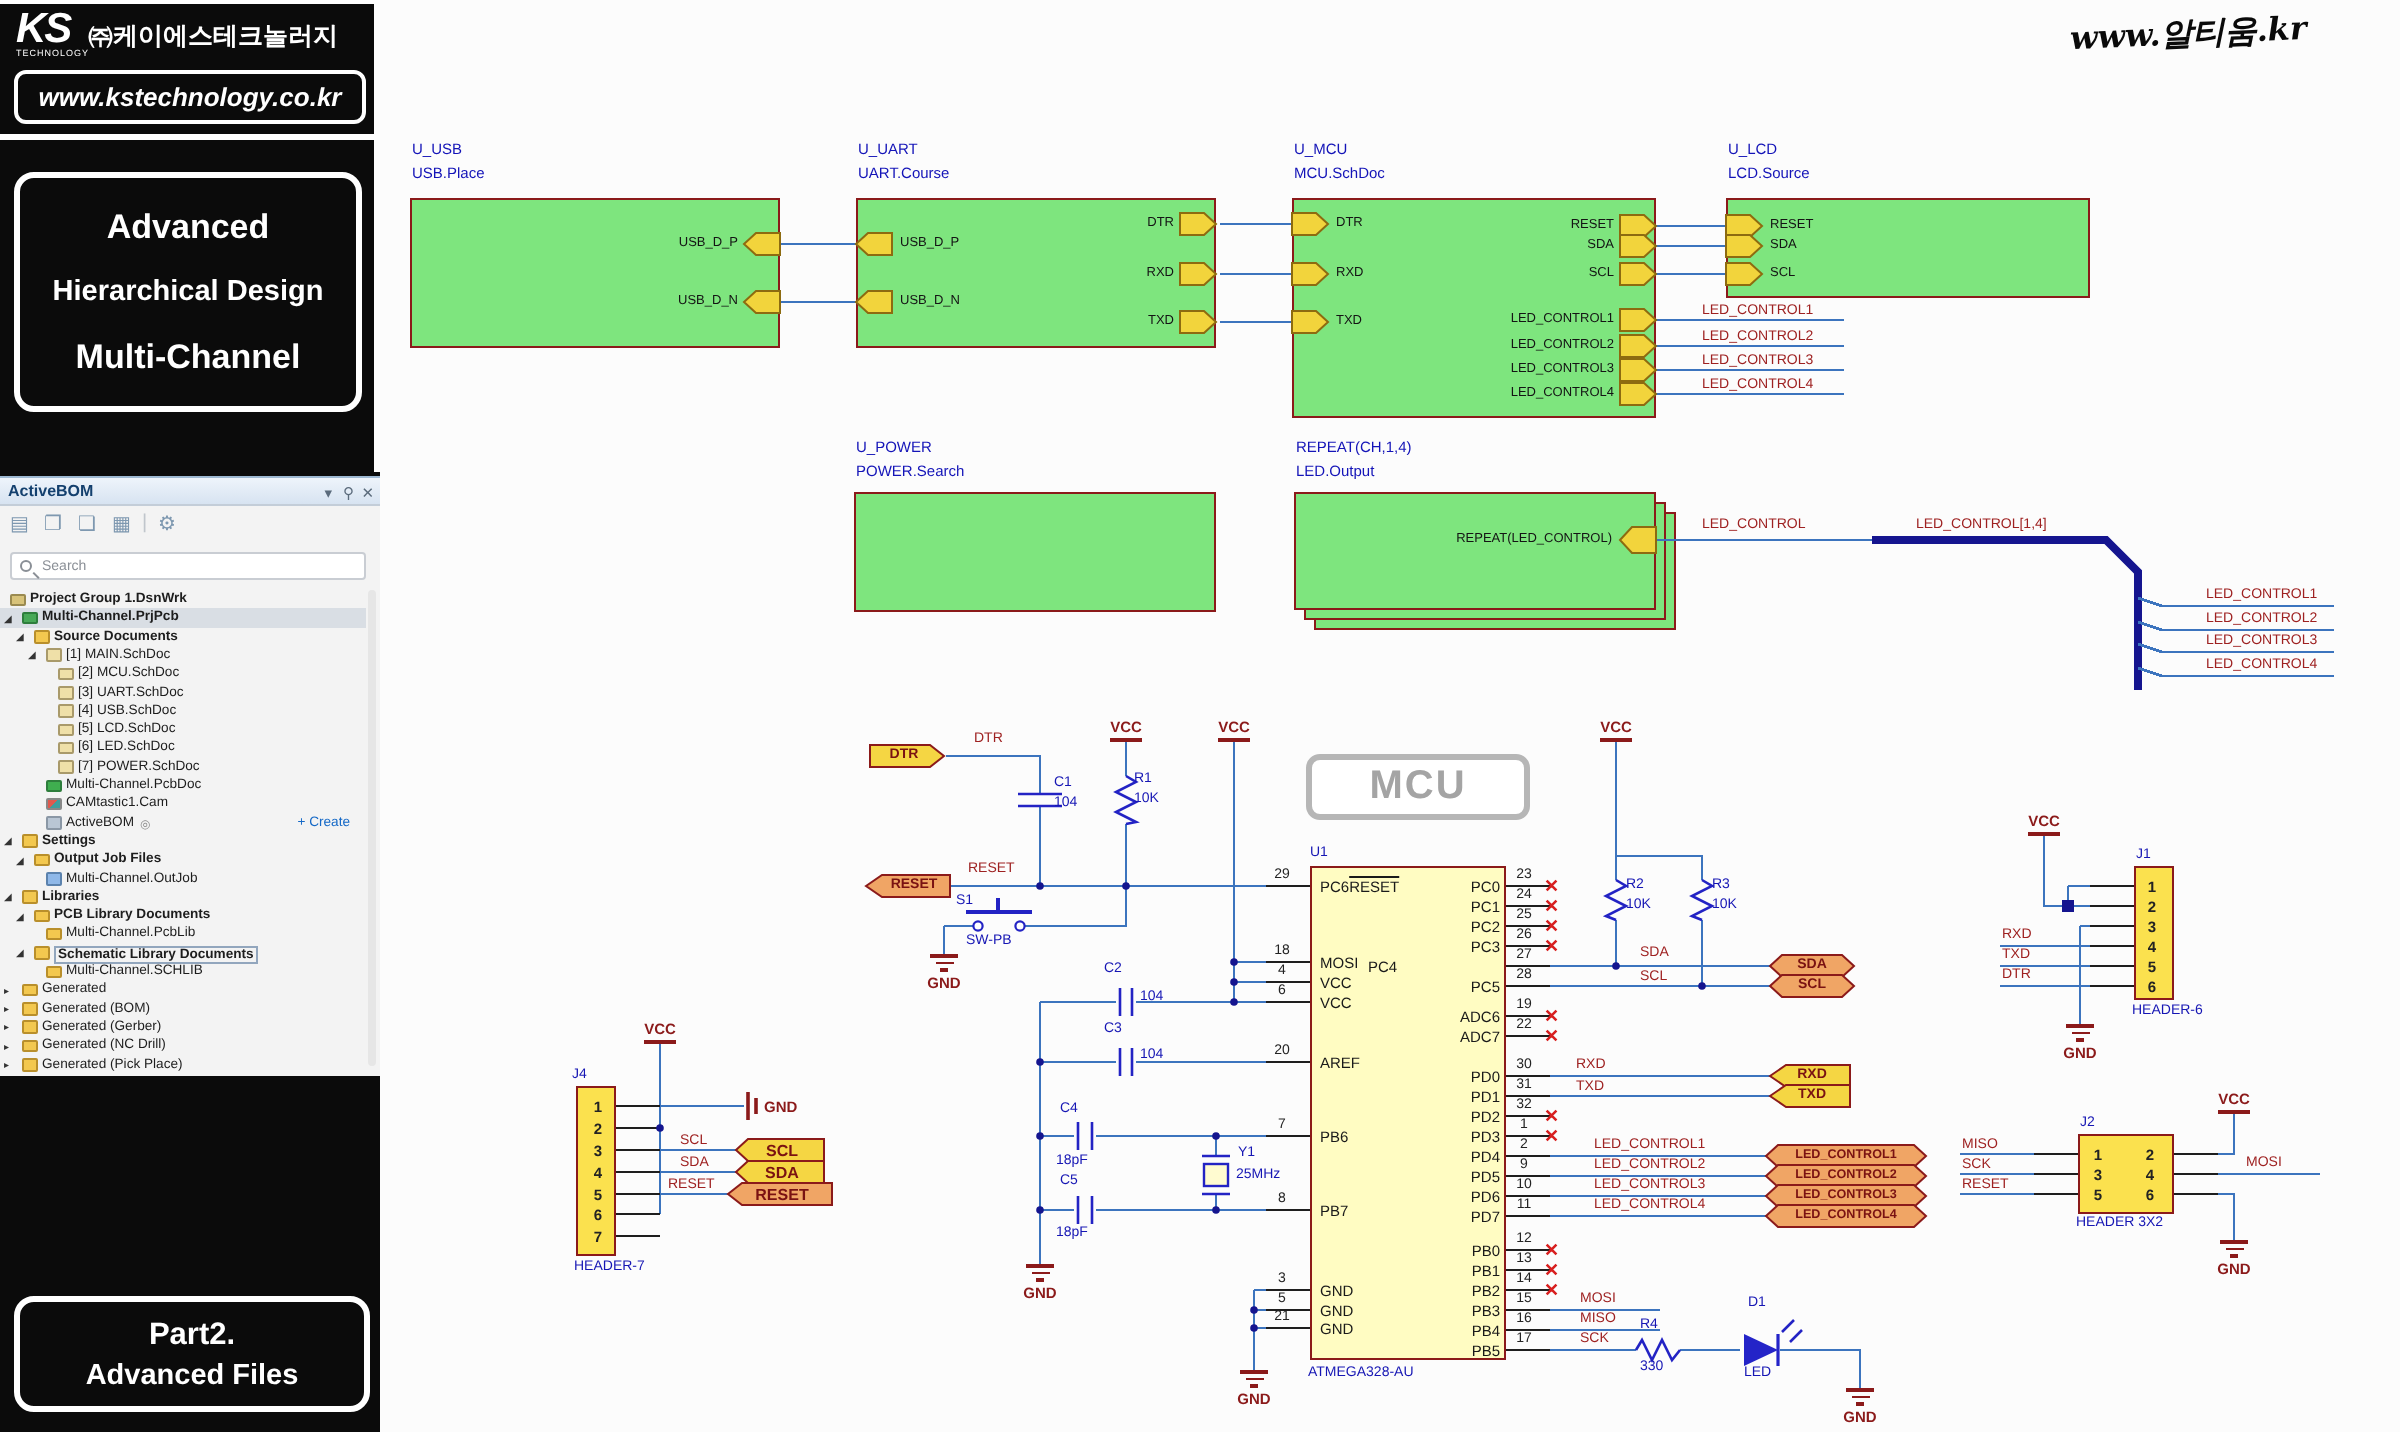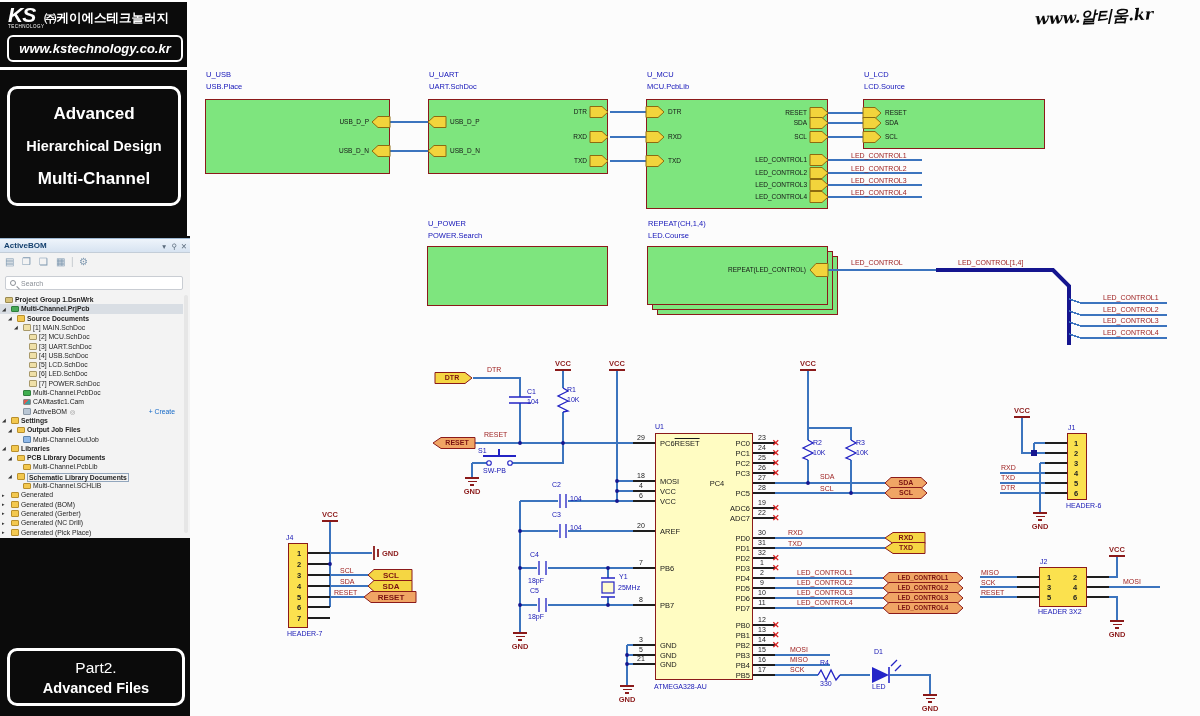--- a/index.html
+++ b/index.html
@@ -34,21 +34,21 @@
 .sb-line{position:absolute;background:#fff}
 #logo-ks{position:absolute;left:8px;top:3px;color:#fff;font-size:21px;font-weight:bold;font-style:italic;letter-spacing:-1px}
 #logo-sub{position:absolute;left:8px;top:24px;color:#fff;font-size:4.5px;letter-spacing:.5px}
 #company{position:absolute;left:44px;top:10px;color:#fff;font-size:12.5px;font-weight:bold}
 #sitebox{position:absolute;left:7px;top:35px;width:176px;height:27px;border:2.5px solid #fff;border-radius:6px;display:flex;align-items:center;justify-content:center}
 #sitebox span{color:#fff;font-size:13px;font-weight:bold;font-style:italic}
 #advbox{position:absolute;left:7px;top:86px;width:174px;height:120px;border:3px solid #fff;border-radius:10px;display:flex;flex-direction:column;align-items:center;justify-content:space-evenly;color:#fff;text-align:center}
 #advbox .l1,#advbox .l3{font-size:17px;font-weight:bold}
 #advbox .l2{font-size:14.5px;font-weight:bold}
 #part2box{position:absolute;left:7px;top:648px;width:178px;height:58px;border:3px solid #fff;border-radius:10px;display:flex;flex-direction:column;align-items:center;justify-content:center;gap:3px;color:#fff}
-#part2box .p1{font-size:15.5px;font-weight:normal}
+#part2box .p1{font-size:15.5px;font-weight:bold}
 #part2box .p2{font-size:14.5px;font-weight:bold}
 
 #projpanel{position:absolute;left:0;top:238px;width:190px;height:300px;background:#f3f3f3;border-top:1px solid #9db8d2}
 .ptitle{position:absolute;left:0;top:0;width:100%;height:14px;background:linear-gradient(#eef4fb,#d7e3f1);border-bottom:1px solid #c3cdd8}
 .ptext{position:absolute;left:4px;top:2px;font-size:8px;font-weight:bold;color:#14406e}
 .pico{position:absolute;top:2.5px;font-size:7.5px;color:#5b6b7c}
 .ptools{position:absolute;left:0;top:15px;width:100%;height:18px}
 .tool{position:absolute;top:2px;font-size:10px;color:#7e98b0}
 .tsep{position:absolute;top:2px;font-size:10px;color:#c0c6cc}
 .psearch{position:absolute;left:5px;top:37px;width:178px;height:14px;background:#fff;border:1px solid #c9cdd3;border-radius:2px}
@@ -83,20 +83,23 @@
   <div id="sch">
     <div class="sheet" style="left:205px;top:99px;width:185px;height:75px"></div>
     <div class="sheet" style="left:428px;top:99px;width:180px;height:75px"></div>
     <div class="sheet" style="left:646px;top:99px;width:182px;height:110px"></div>
     <div class="sheet" style="left:863px;top:99px;width:182px;height:50px"></div>
     <div class="sheet" style="left:427px;top:246px;width:181px;height:60px"></div>
     <div class="sheet" style="left:657px;top:256px;width:181px;height:59px"></div>
     <div class="sheet" style="left:652px;top:251px;width:181px;height:59px"></div>
     <div class="sheet" style="left:647px;top:246px;width:181px;height:59px"></div>
     <div class="chipbox" style="left:655px;top:433px;width:98px;height:247px"></div>
+    <div class="mcu-note">
+        <span>MCU</span>
+      </div>
   <div class="hdrbox" style="left: 288px; top: 543px; width: 20px; height: 85px;"></div>
       <div class="hdrbox" style="left: 1067px; top: 433px; width: 20px; height: 67px;"></div>
       <div class="hdrbox" style="left: 1039px; top: 567px; width: 48px; height: 40px;"></div>
     </div>
 
   <svg id="svg" viewBox="0 0 1200 716">
 
     <path d="M936 270H1053L1069 286V345" fill="none" stroke="#15158f" stroke-width="4"></path>
 
     <path fill="none" stroke="#3c74be" stroke-width="1.3" shape-rendering="crispEdges" d="M390 122H428M390 151H428M610 112H646M610 137H646M610 161H646M828 113H863M828 123H863M828 137H863M828 160H922M828 173H922M828 185H922M828 197H922M828 270H936M1069 299L1081 303H1167M1069 311L1081 315H1167M1069 322L1081 326H1167M1069 334L1081 338H1167M473 378H520V397M520 403V443M475 443H633M563 370V388M563 412V443M472 463H487M511 463H563V443M472 463V477M617 370V501M617 481H633M617 491H633M617 501H633M520 501H558M568 501H617M520 531H558M568 531H633M520 501V632M520 568H537M548 568H633M520 605H537M548 605H633M608 568V578M608 597V605M808 370V440M808 428H851V440M808 460V483M851 460V493M775 483H885M775 493H885M775 538H885M775 548H885M775 578H883M775 588H883M775 598H883M775 608H883M775 655H830M775 665H830M775 675H818M840 675H870M890 675H930V694M627 645H633M627 655H633M627 664H633M627 645V685M330 553H372M330 575H368M330 586H368M330 597H364M330 521V607M1022 417V453H1034M1034 443V453M1034 443H1045M1034 453H1045M1040 463H1045M1040 463V512M1000 473H1045M1000 483H1045M1000 493H1045M980 577H1017M980 587H1017M980 597H1017M1109 577H1117V556M1109 587H1160M1109 597H1117V620"></path>
@@ -170,29 +173,29 @@
       <polygon fill="#f5d643" points="368,575 374,569.5 412,569.5 412,580.5 374,580.5"></polygon>
       <polygon fill="#f5d643" points="368,586 374,580.5 412,580.5 412,591.5 374,591.5"></polygon>
       <polygon fill="#f0a565" points="364,597 371,591.5 416,591.5 416,602.5 371,602.5"></polygon>
     </g>
   </svg>
 
   <div id="texts">
     <span class="blk-title" style="left:206px;top:70px">U_USB</span>
     <span class="blk-title" style="left:206px;top:82px">USB.Place</span>
     <span class="blk-title" style="left:429px;top:70px">U_UART</span>
-    <span class="blk-title" style="left:429px;top:82px">UART.SchDoc</span>
+    <span class="blk-title" style="left:429px;top:82px">UART.Course</span>
     <span class="blk-title" style="left:647px;top:70px">U_MCU</span>
-    <span class="blk-title" style="left:647px;top:82px">MCU.PcbLib</span>
+    <span class="blk-title" style="left:647px;top:82px">MCU.SchDoc</span>
     <span class="blk-title" style="left:864px;top:70px">U_LCD</span>
     <span class="blk-title" style="left:864px;top:82px">LCD.Source</span>
     <span class="blk-title" style="left:428px;top:219px">U_POWER</span>
     <span class="blk-title" style="left:428px;top:231px">POWER.Search</span>
     <span class="blk-title" style="left:648px;top:219px">REPEAT(CH,1,4)</span>
-    <span class="blk-title" style="left:648px;top:231px">LED.Course</span>
+    <span class="blk-title" style="left:648px;top:231px">LED.Output</span>
   <span class="abs t-entry" style="left: 259px; top: 118px; width: 110px; text-align: right;">USB_D_P</span>
       <span class="abs t-entry" style="left: 259px; top: 147px; width: 110px; text-align: right;">USB_D_N</span>
       <span class="abs t-entry" style="left: 450px; top: 118px;">USB_D_P</span>
       <span class="abs t-entry" style="left: 450px; top: 147px;">USB_D_N</span>
       <span class="abs t-entry" style="left: 477px; top: 108px; width: 110px; text-align: right;">DTR</span>
       <span class="abs t-entry" style="left: 477px; top: 133px; width: 110px; text-align: right;">RXD</span>
       <span class="abs t-entry" style="left: 477px; top: 157px; width: 110px; text-align: right;">TXD</span>
       <span class="abs t-entry" style="left: 668px; top: 108px;">DTR</span>
       <span class="abs t-entry" style="left: 668px; top: 133px;">RXD</span>
       <span class="abs t-entry" style="left: 668px; top: 157px;">TXD</span>
@@ -305,21 +308,21 @@
       <span class="abs t-pnum" style="left: 751px; top: 444px; width: 22px; text-align: center;">24</span>
       <span class="abs t-pname" style="left: 684px; top: 449px; width: 66px; text-align: right;">PC1</span>
       <span class="abs t-nc" style="left: 772px; top: 448px;">✕</span>
       <span class="abs t-pnum" style="left: 751px; top: 454px; width: 22px; text-align: center;">25</span>
       <span class="abs t-pname" style="left: 684px; top: 459px; width: 66px; text-align: right;">PC2</span>
       <span class="abs t-nc" style="left: 772px; top: 458px;">✕</span>
       <span class="abs t-pnum" style="left: 751px; top: 464px; width: 22px; text-align: center;">26</span>
       <span class="abs t-pname" style="left: 684px; top: 469px; width: 66px; text-align: right;">PC3</span>
       <span class="abs t-nc" style="left: 772px; top: 468px;">✕</span>
       <span class="abs t-pnum" style="left: 751px; top: 474px; width: 22px; text-align: center;">27</span>
-      <span class="abs t-pname" style="left: 684px; top: 479px; width: 66px; text-align: center;">PC4</span>
+      <span class="abs t-pname" style="left: 684px; top: 479px; width: 66px; text-align: left;">PC4</span>
       <span class="abs t-pnum" style="left: 751px; top: 484px; width: 22px; text-align: center;">28</span>
       <span class="abs t-pname" style="left: 684px; top: 489px; width: 66px; text-align: right;">PC5</span>
       <span class="abs t-pnum" style="left: 751px; top: 499px; width: 22px; text-align: center;">19</span>
       <span class="abs t-pname" style="left: 684px; top: 504px; width: 66px; text-align: right;">ADC6</span>
       <span class="abs t-nc" style="left: 772px; top: 503px;">✕</span>
       <span class="abs t-pnum" style="left: 751px; top: 509px; width: 22px; text-align: center;">22</span>
       <span class="abs t-pname" style="left: 684px; top: 514px; width: 66px; text-align: right;">ADC7</span>
       <span class="abs t-nc" style="left: 772px; top: 513px;">✕</span>
       <span class="abs t-pnum" style="left: 751px; top: 529px; width: 22px; text-align: center;">30</span>
       <span class="abs t-pname" style="left: 684px; top: 534px; width: 66px; text-align: right;">PD0</span>

